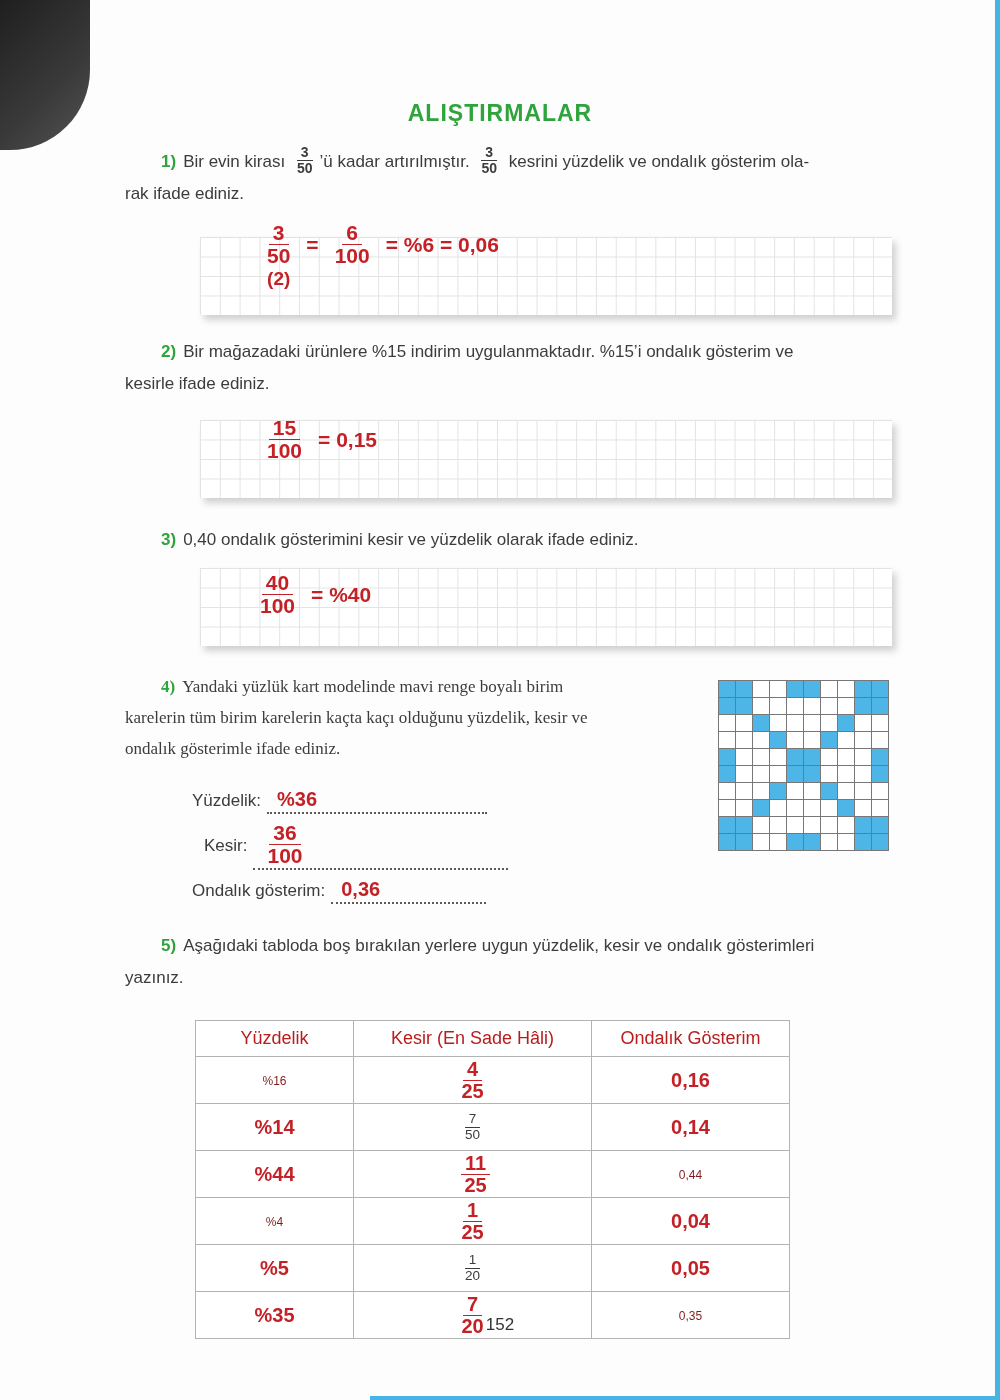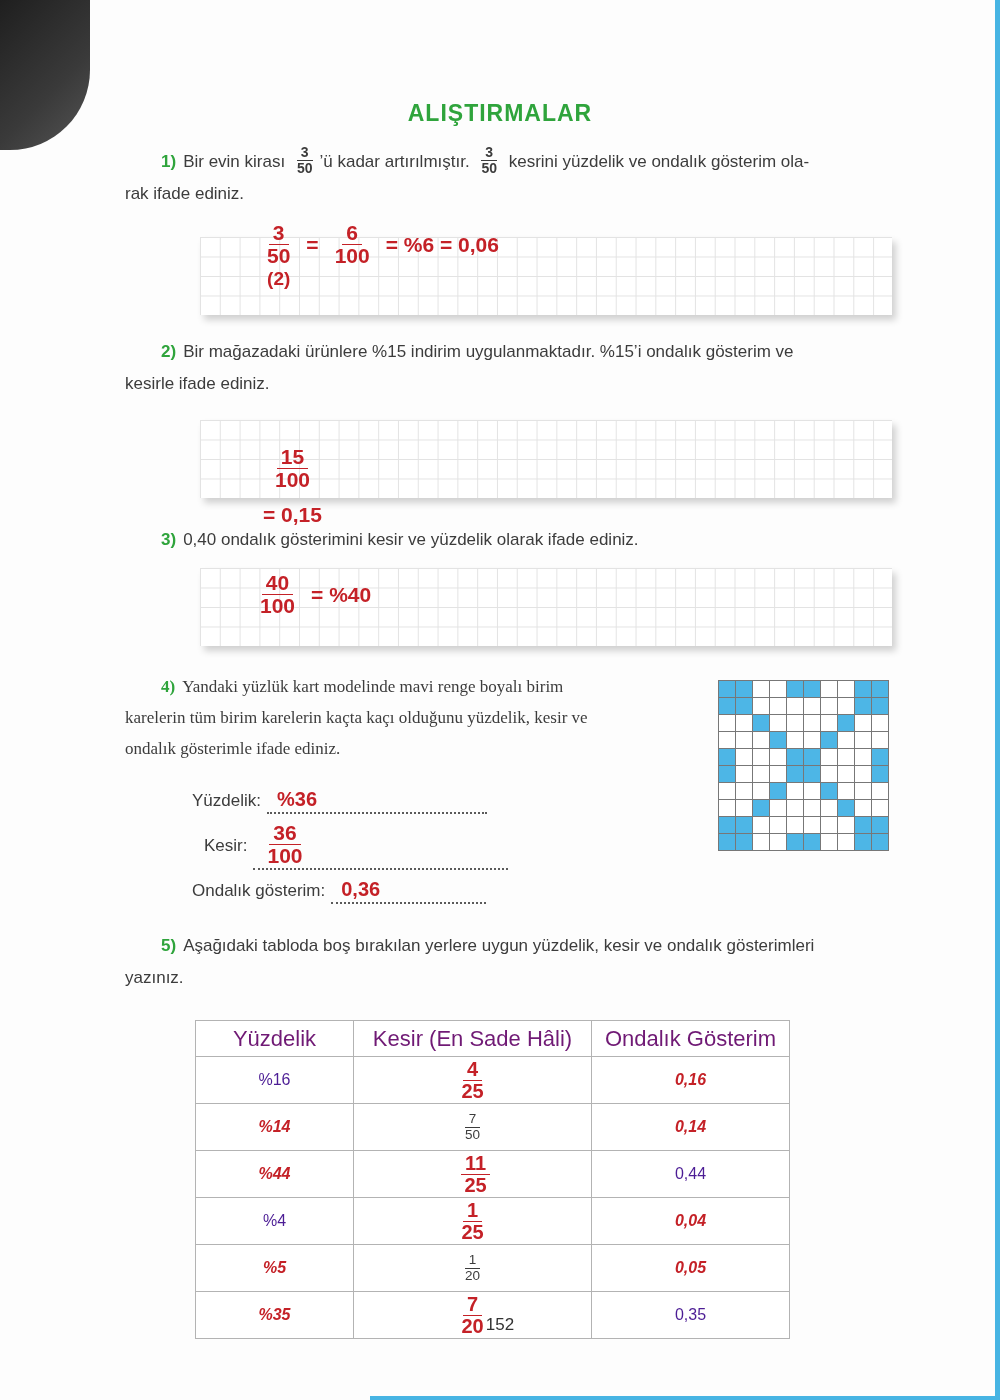--- a/index.html
+++ b/index.html
@@ -35,21 +35,21 @@
   .gridbox{position:absolute;left:200px;width:692px;height:78px;background-color:#fff;
         background-image:linear-gradient(to right,#e3e3e3 1px,transparent 1px),
                          linear-gradient(to bottom,#e3e3e3 1px,transparent 1px);
         background-size:19.8px 19.5px;
         box-shadow:4px 5px 7px rgba(0,0,0,0.18);}
   .box1{top:237px}.box2{top:420px}.box3{top:568px}
 
   .ans{position:absolute;display:flex;align-items:center;gap:12px;
         color:#c42127;font-weight:bold;font-size:21px;}
   .ans1{left:263px;top:222px;}
-  .ans2{left:263px;top:446px;flex-direction:column;}
+  .ans2{left:263px;top:417px;}
   .ans3{left:256px;top:572px;}
   .fstack{position:relative;display:inline-flex;}
   .expand{position:absolute;top:100%;left:50%;transform:translateX(-50%);
         font-size:19px;margin-top:1px;white-space:nowrap;}
 
   .hgrid{position:absolute;left:718px;top:680px;display:grid;
         grid-template-columns:repeat(10,17px);grid-auto-rows:17px;
         border-top:1px solid #777;border-left:1px solid #777;background:#fff;}
   .hgrid .cell{border-right:1px solid #777;border-bottom:1px solid #777;}
 
@@ -58,28 +58,28 @@
   .q4a1{top:788px;}
   .q4a2{top:822px;margin-left:12px;}
   .q4a3{top:878px;}
   .q4ans .lab{margin-right:6px;}
   .dotline{display:inline-block;border-bottom:2.5px dotted #5a5a5a;
         padding:0 10px 1px 10px;text-align:left;}
   .q4a1 .dotline{min-width:200px;}
   .q4a2 .dotline{min-width:235px;}
   .q4a3 .dotline{min-width:135px;}
   .hand{color:#c42127;font-weight:bold;font-size:20px;}
-  .print{color:#4c1d95;font-size:16px;}
+  .print{color:#7f1d1d;font-size:12px;}
 
   table.ttable{position:absolute;left:195px;top:1020px;border-collapse:collapse;background:#fff;}
   .ttable th,.ttable td{border:1.2px solid #b3b3b3;text-align:center;vertical-align:middle;}
-  .ttable th{height:33px;font-weight:normal;font-size:22px;color:#701a75;}
+  .ttable th{height:33px;font-weight:normal;font-size:18px;color:#b91c1c;}
   .ttable td{height:44px;font-size:17px;overflow:visible;}
   .th1{width:155px;}.th2{width:235px;}.th3{width:195px;}
-  .ttable .hand{font-size:16px;font-style:italic;}
+  .ttable .hand{font-size:20px;}
   .ttable .frac.h{font-size:20px;line-height:1.02;}
   .ttable .frac.p{line-height:1.1;}
 
   .pagenum{position:absolute;top:1315px;left:0;width:100%;text-align:center;
         font-size:17px;color:#333;}
 </style>
 </head>
 <body>
 
 <div class="page">

